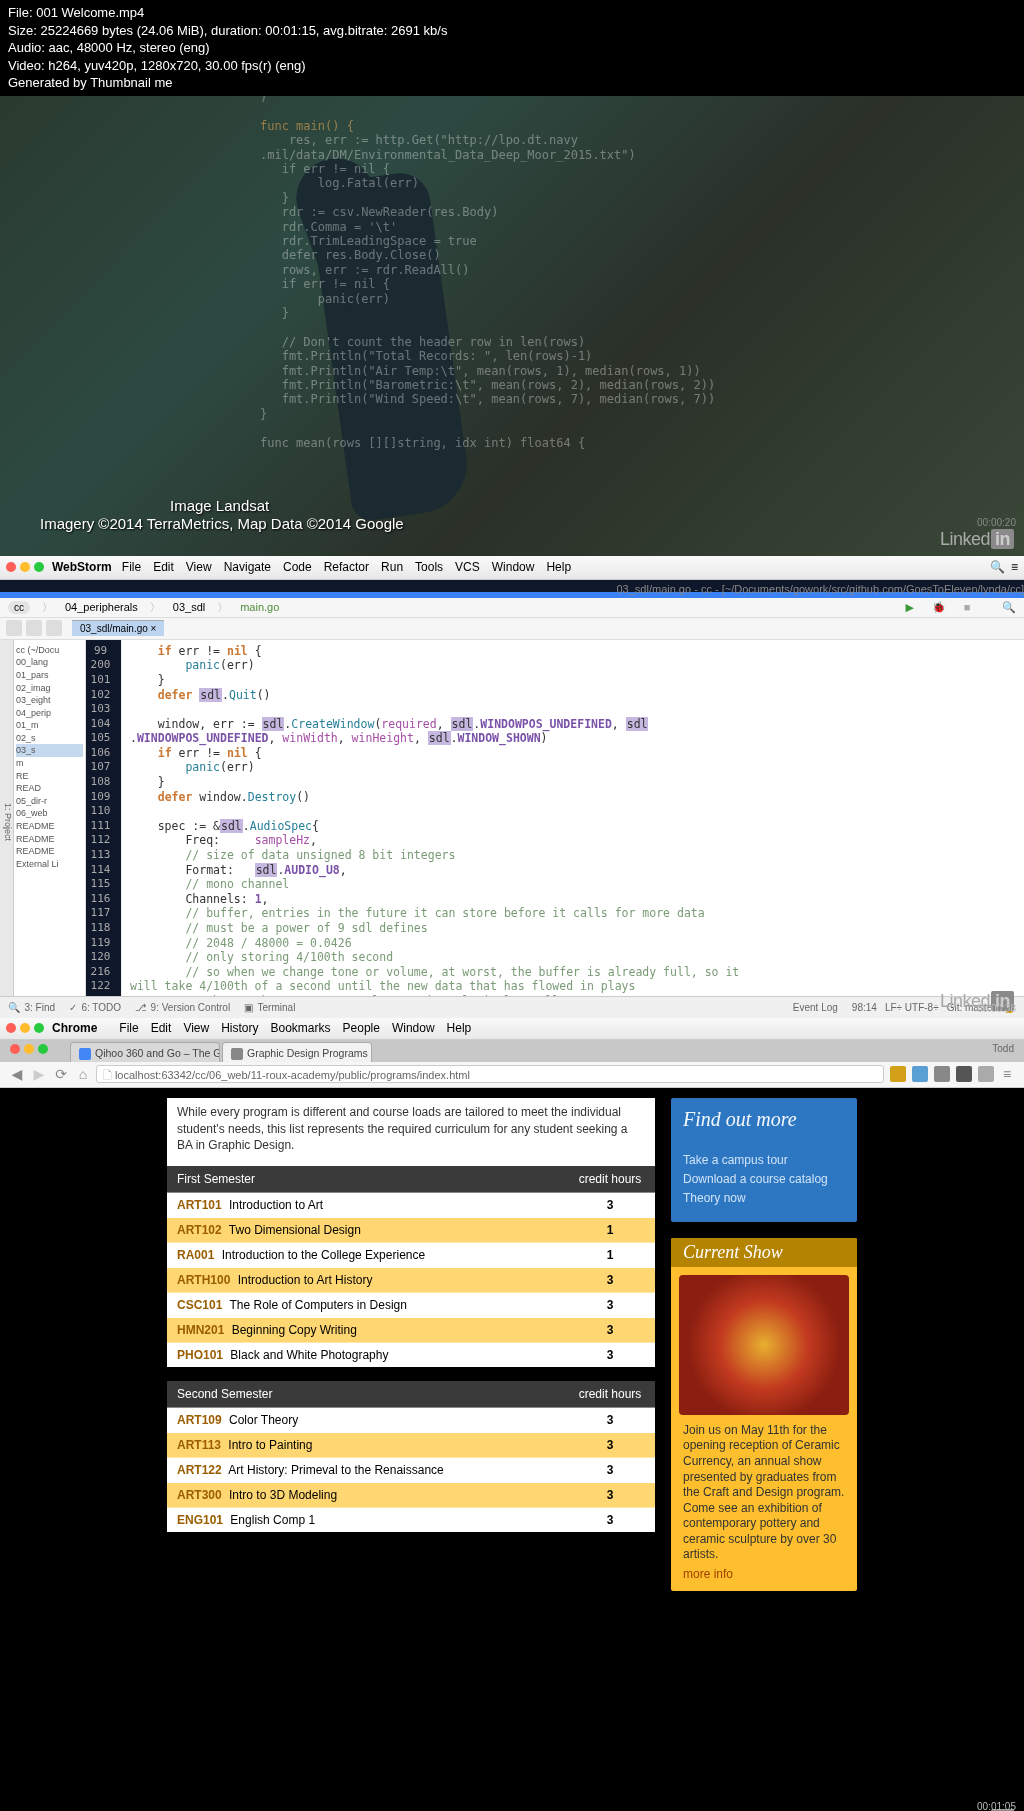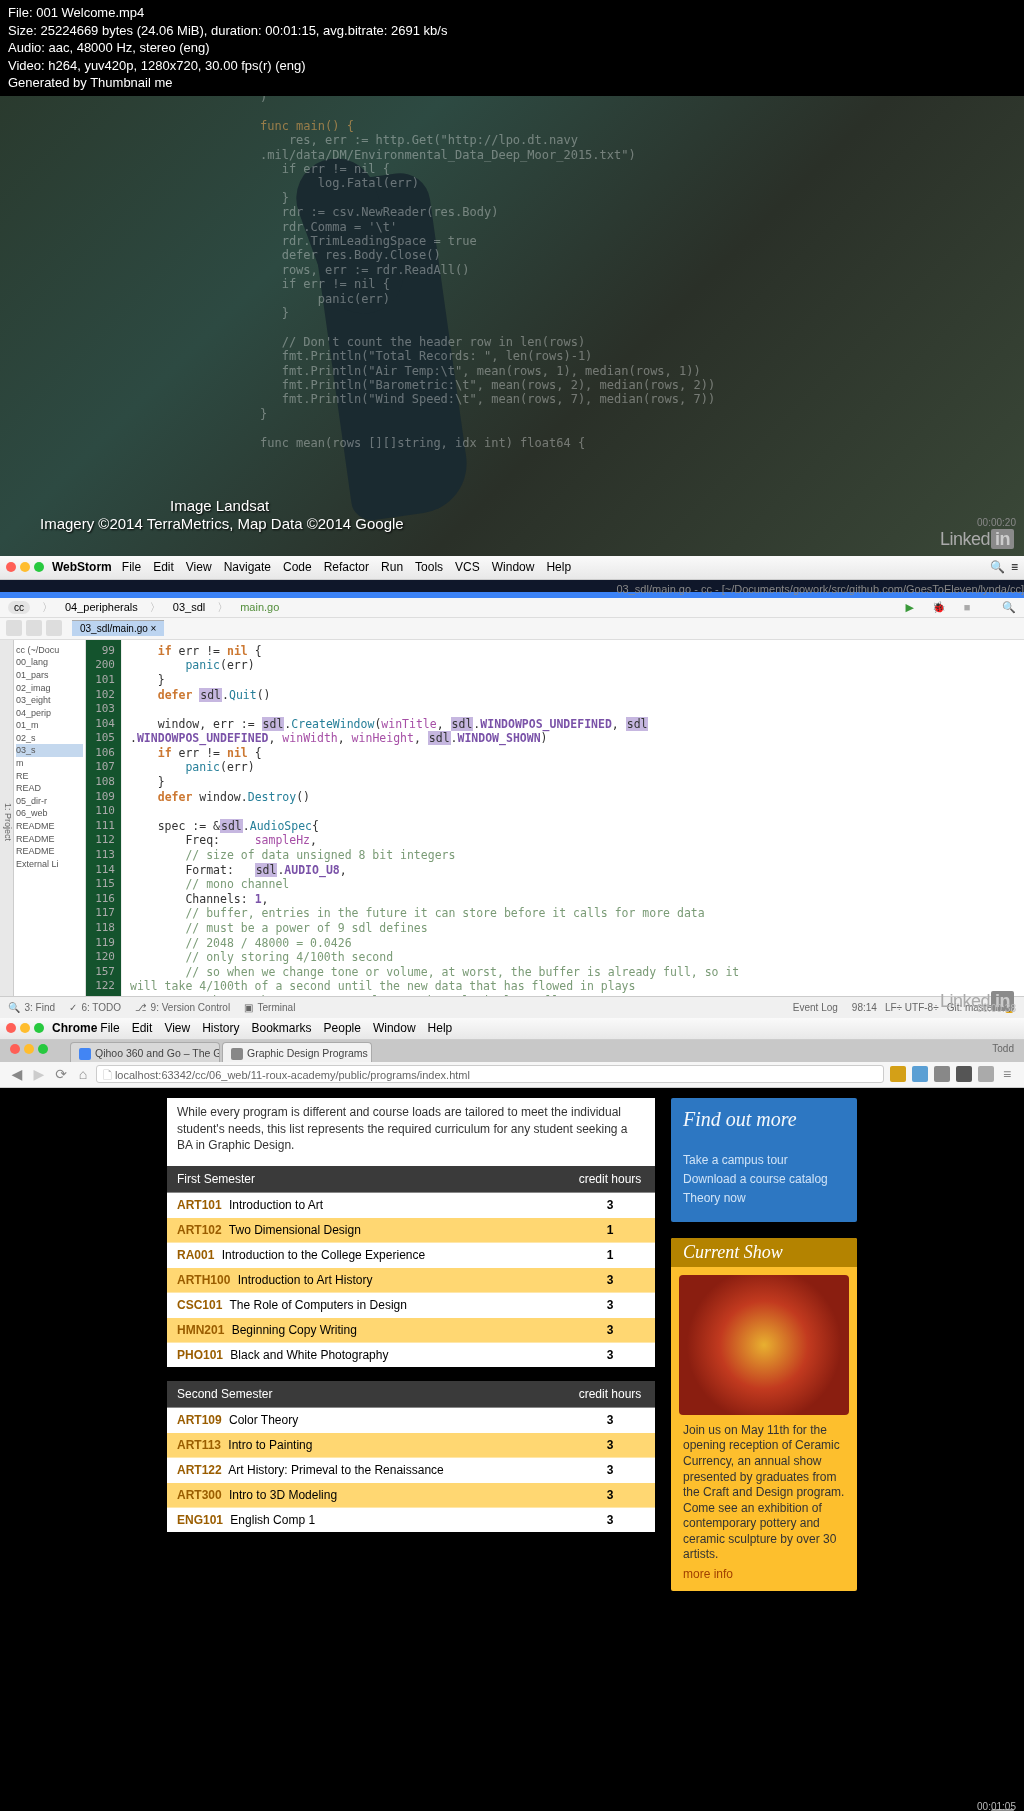--- a/index.html
+++ b/index.html
@@ -31,36 +31,36 @@
 .ws-crumb .tag{background:#e4e4e4;padding:1px 6px;border-radius:9px;font-size:10px}
 .ws-crumb .sep{color:#aaa}
 .ws-toolbar{background:#f6f6f6;height:22px;border-bottom:1px solid #ddd;display:flex;align-items:center;padding:0 6px}
 .ws-toolbar .ico{width:16px;height:16px;margin-right:4px;display:inline-block;background:#ddd;border-radius:2px}
 .ws-toolbar .tabopen{background:#bcd4f0;padding:2px 8px;font-size:10px;margin-left:6px;border-top:1px solid #aaa}
 .ws-body{display:flex;height:356px}
 .ws-side{width:14px;background:#e8e8e8;border-right:1px solid #ccc;font-size:9px;writing-mode:vertical-rl;text-align:center;padding-top:8px;color:#666}
 .ws-tree{width:72px;background:#fff;border-right:1px solid #ddd;font-size:9px;color:#555;padding:4px 2px;overflow:hidden}
 .ws-tree div{white-space:nowrap;line-height:1.4;overflow:hidden}
 .ws-tree .sel{background:#c4d8ee}
-.ws-gutter{width:36px;background:#14532d;text-align:right;padding:4px 6px 0 0;color:#aaa;font-size:11px;line-height:14.6px;border-right:1px solid #eee}
+.ws-gutter{width:36px;background:#0f172a;text-align:center;padding:4px 6px 0 0;color:#aaa;font-size:11px;line-height:14.6px;border-right:1px solid #eee}
 .ws-code{flex:1;background:#fff;padding:4px 0 0 8px;font-size:11.5px;line-height:14.6px;white-space:pre;color:#333}
 .ws-code .k{color:#cc7832;font-weight:600}
 .ws-code .c{color:#7a9b76;font-style:normal}
 .ws-code .n{color:#7a52a8;font-weight:700}
 .ws-code .f{color:#267f99}
 .ws-code .p{color:#a64fa6}
 .ws-code .hl{background:#c6b7e0;color:#333;padding:0 1px}
 .ws-status{position:absolute;bottom:0;left:0;right:0;height:22px;background:#f0f0f0;border-top:1px solid #ccc;display:flex;align-items:center;padding:0 8px;font-size:10px;color:#666}
 .ws-status .tab{display:flex;align-items:center;gap:4px;margin-right:14px}
 .ws-status .sp{flex:1}
 
 
 .chrome{width:1024px;height:820px;position:relative}
 .ch-tb{background:linear-gradient(#fafafa,#e8e8e8);height:22px;display:flex;align-items:center;border-bottom:1px solid #ccc;padding:0 6px;font-size:12px}
-.ch-tb .apptitle{font-weight:700;margin-right:3px}
+.ch-tb .apptitle{font-weight:700;margin-right:22px}
 .ch-tabs{background:#c8c8c8;height:22px;display:flex;align-items:flex-end;padding:0 0 0 40px;position:relative}
 .ch-tabs .tab{background:#f2f2f2;height:20px;line-height:20px;padding:0 18px 0 8px;font-size:10.5px;border-radius:4px 4px 0 0;margin-right:2px;color:#444;position:relative;border:1px solid #aaa;border-bottom:none;max-width:150px;overflow:hidden;white-space:nowrap}
 .ch-tabs .tab.inactive{background:#d8d8d8}
 .ch-tabs .userlabel{position:absolute;right:10px;top:3px;font-size:10px;color:#666}
 .ch-tabs .tab .favicon{width:12px;height:12px;display:inline-block;vertical-align:middle;margin-right:4px;border-radius:2px}
 .ch-addr{background:#f6f6f6;height:26px;display:flex;align-items:center;padding:0 8px;border-bottom:1px solid #ccc;gap:4px}
 .ch-addr .btn{width:18px;height:18px;color:#888;font-size:14px;text-align:center;line-height:18px}
 .ch-addr .url{flex:1;height:18px;background:#fff;border:1px solid #ccc;border-radius:3px;padding:0 6px;font-size:11px;line-height:18px;color:#666}
 .ch-addr .exticon{width:16px;height:16px;background:#ddd;border-radius:2px;margin-left:2px}
 .ch-page{height:748px;background:#000;display:flex;justify-content:center;position:relative}
@@ -216,29 +216,29 @@
         <div>112</div>
         <div>113</div>
         <div>114</div>
         <div>115</div>
         <div>116</div>
         <div>117</div>
         <div>118</div>
         <div>119</div>
         <div>120</div>
         <div> </div>
-        <div>157</div>
+        <div>216</div>
         <div>122</div>
     </div>
     <div class="ws-code mono">    <span class="k">if</span> err != <span class="k">nil</span> {
         <span class="f">panic</span>(err)
     }
     <span class="k">defer</span> <span class="hl">sdl</span>.<span class="f">Quit</span>()
 
-    window, err := <span class="hl">sdl</span>.<span class="f">CreateWindow</span>(<span class="p">winTitle</span>, <span class="hl">sdl</span>.<span class="n">WINDOWPOS_UNDEFINED</span>, <span class="hl">sdl</span>
+    window, err := <span class="hl">sdl</span>.<span class="f">CreateWindow</span>(<span class="p">required</span>, <span class="hl">sdl</span>.<span class="n">WINDOWPOS_UNDEFINED</span>, <span class="hl">sdl</span>
 .<span class="n">WINDOWPOS_UNDEFINED</span>, <span class="p">winWidth</span>, <span class="p">winHeight</span>, <span class="hl">sdl</span>.<span class="n">WINDOW_SHOWN</span>)
     <span class="k">if</span> err != <span class="k">nil</span> {
         <span class="f">panic</span>(err)
     }
     <span class="k">defer</span> window.<span class="f">Destroy</span>()
 
     spec := &amp;<span class="hl">sdl</span>.<span class="f">AudioSpec</span>{
         Freq:     <span class="p">sampleHz</span>,
         <span class="c">// size of data unsigned 8 bit integers</span>
         Format:   <span class="hl">sdl</span>.<span class="n">AUDIO_U8</span>,

